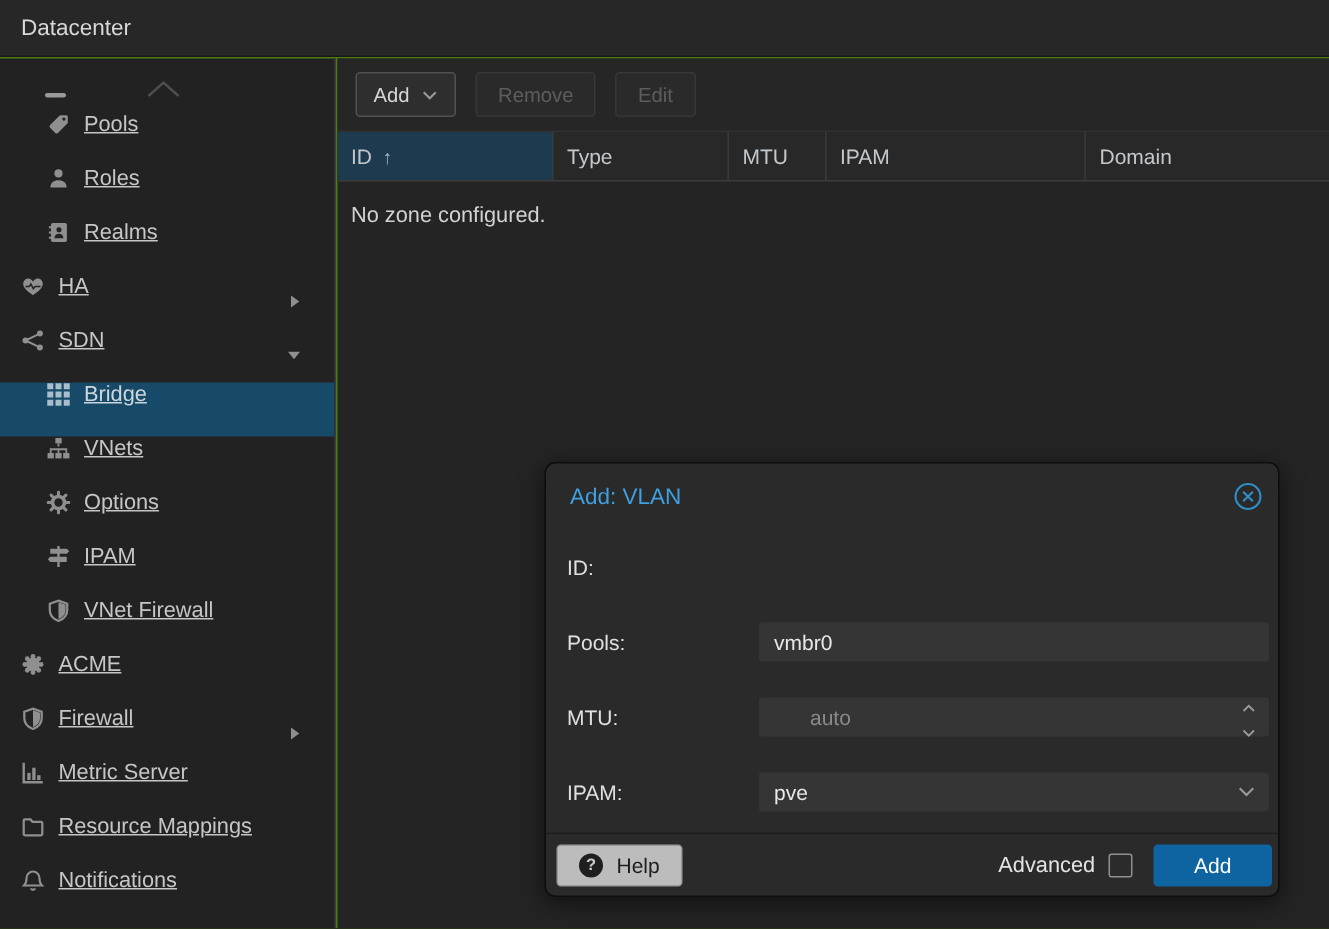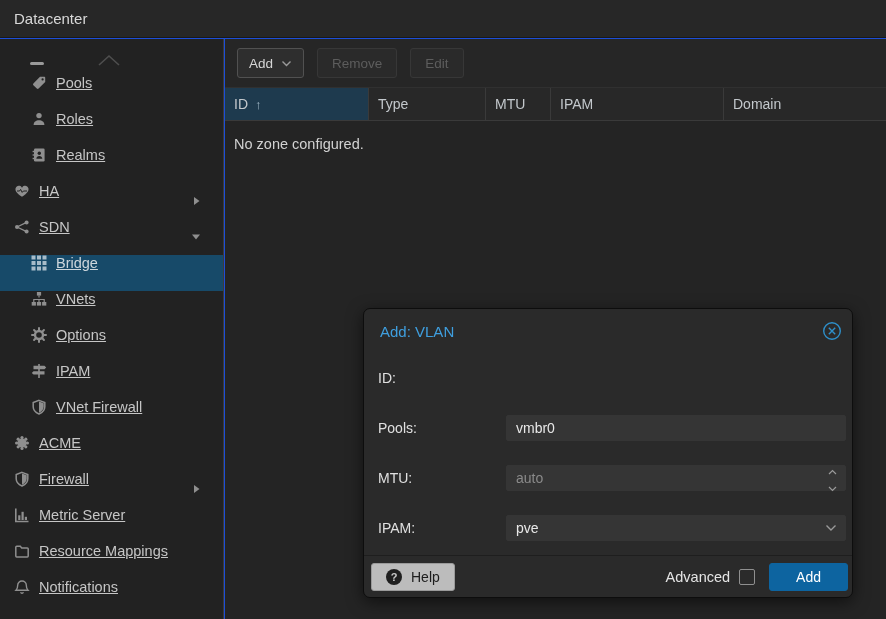--- a/index.html
+++ b/index.html
@@ -1,19 +1,19 @@
 <!DOCTYPE html>
 <html><head>
 <meta charset="utf-8">
 <style>
   * { margin:0; padding:0; box-sizing:border-box; }
   html,body { background:#1a1a1a; }
   body { font-family:"Liberation Sans", sans-serif; }
 
-  .screen { position:relative; width:886px; height:619px; background:#1d4ed8; overflow:hidden; }
+  .screen { position:relative; width:886px; height:619px; background:#4d7c0f; overflow:hidden; }
 
   
   .topbar { position:absolute; top:0; left:0; right:0; height:38px; background:#272727;
             border-bottom:1px solid #191919; display:flex; align-items:center; padding:0 14px;
             color:#d8d8d8; font-size:15px; }
 
   
   .sidebar { position:absolute; top:39px; left:0; width:224px; bottom:0; background:#222222;
              border-right:1px solid #3c3c3c; overflow:hidden; }
   .frag { position:absolute; top:4px; left:0; right:0; height:32px; }
@@ -51,21 +51,21 @@
   .dlg-header { height:44px; display:flex; align-items:center; padding:0 10px 0 16px; }
   .dlg-title { color:#3f9fdf; font-size:15px; flex:1; }
   .dlg-close { width:20px; height:20px; color:#2e8fc9; cursor:pointer; display:flex; }
   .dlg-body { padding:12px 6px 0 10px; display:flex; flex-direction:column; gap:24px; }
   .frow { display:flex; align-items:center; height:26px; }
   .frow .flabel { width:132px; flex:none; color:#e0e0e0; font-size:14px; padding-left:4px; }
   .ctrl { flex:1; height:26px; background:#353535; border:1px solid #353535; border-radius:2px;
           display:flex; align-items:center; padding:0 9px; font-size:14px; color:#e8e8e8;
           position:relative; cursor:text; }
   .ctrl.focused { background:#1f2327; border-color:#2077c0; }
-  .ctrl .ph { color:#8a8a8a; }
+  .ctrl .ph { color:#8a8a8a;margin-left:24px; }
   .ctrl .trigger { position:absolute; right:8px; top:0; bottom:0; display:flex; flex-direction:column;
                    justify-content:center; gap:1px; color:#9a9a9a; }
   .ctrl .trigger.single { flex-direction:row; align-items:center; }
   .text-caret { display:inline-block; width:1px; height:15px; background:#eaeaea; margin-left:1px;
                 animation:blink 1s steps(1) infinite; }
   @keyframes blink { 50% { opacity:0; } }
 
   .dlg-footer { position:absolute; left:0; right:0; bottom:0; height:42px; border-top:1px solid #1e1e1e;
                 display:flex; align-items:center; padding:0 4px 0 7px; }
   .help-btn { display:flex; align-items:center; gap:9px; background:#bcbcbc; border:1px solid #9a9a9a;

